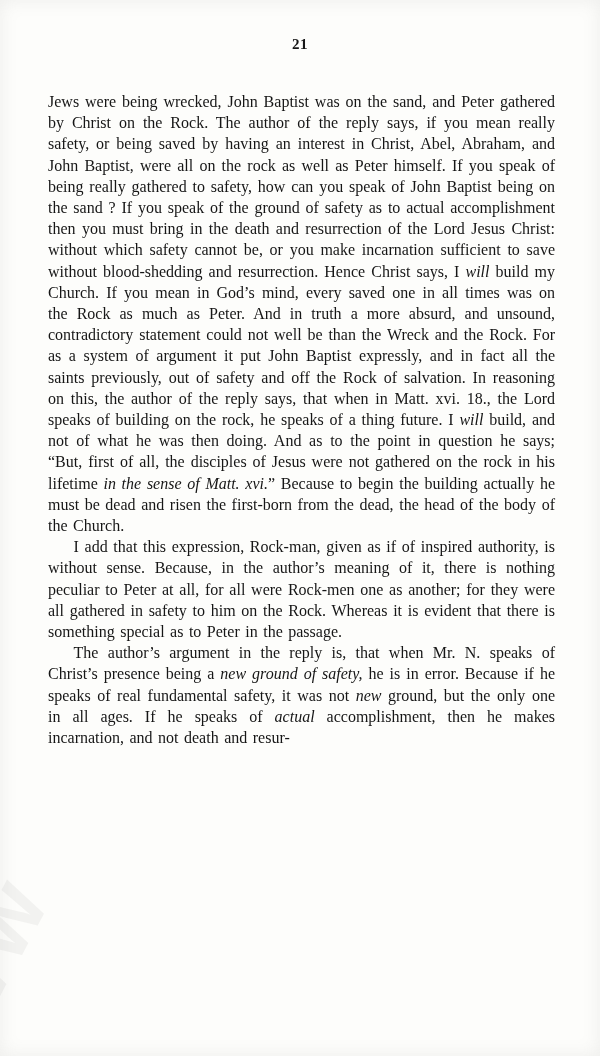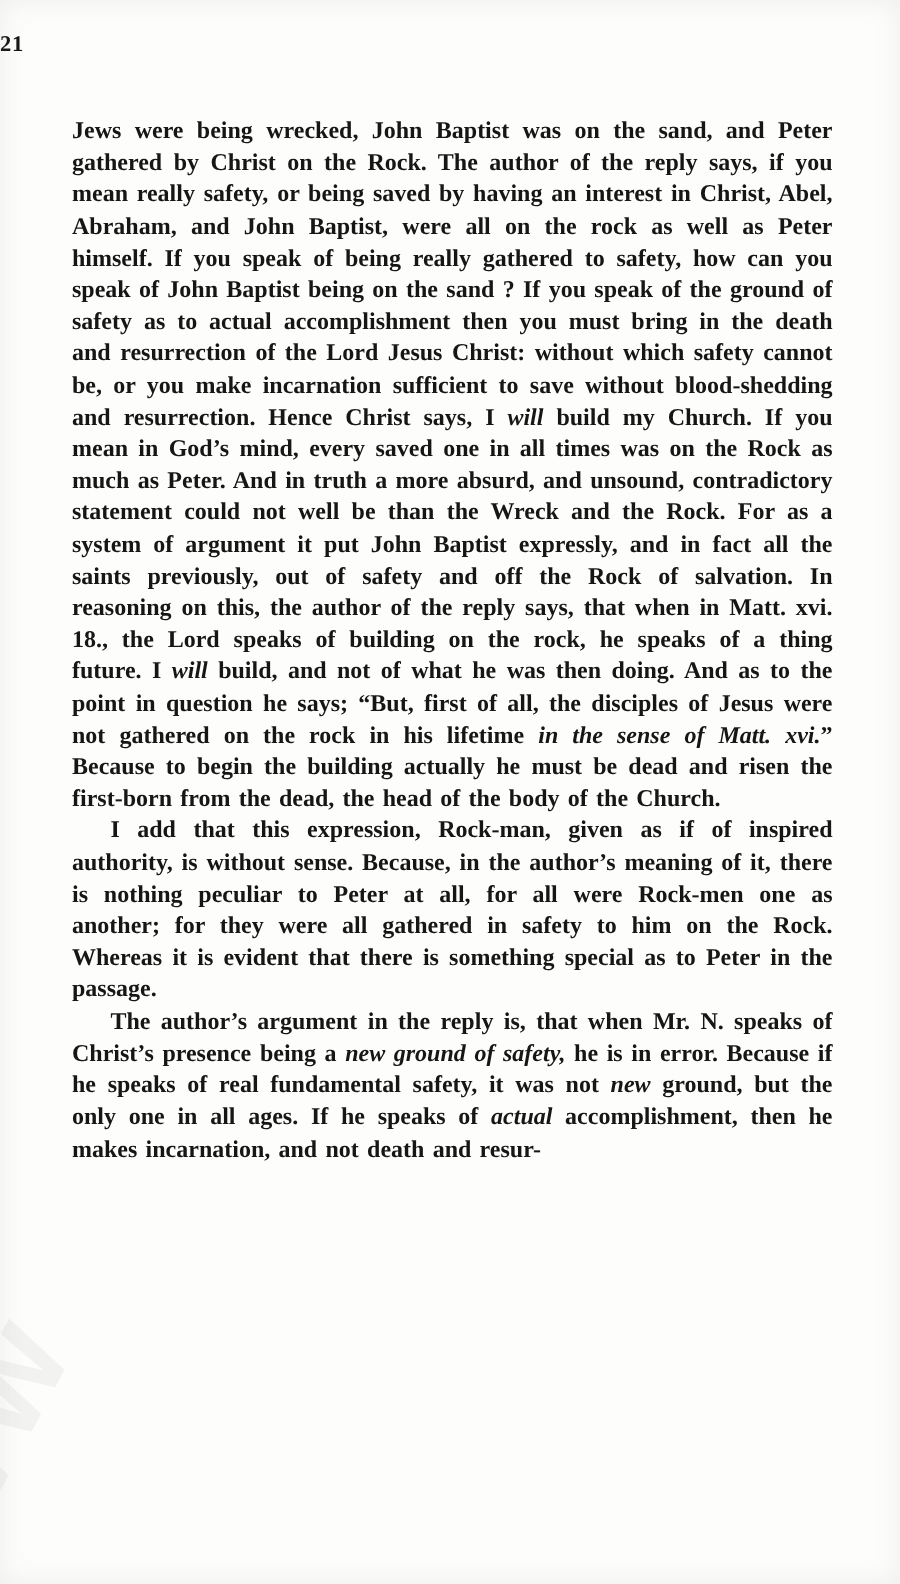--- a/index.html
+++ b/index.html
@@ -31,32 +31,32 @@
     font-family: "Liberation Sans", sans-serif;
     font-weight: bold;
     font-size: 92px;
     letter-spacing: 8px;
     color: rgba(150,150,150,0.10);
     white-space: nowrap;
     user-select: none;
     pointer-events: none;
   }
   .page-number {
-    text-align: left;
+    text-align: center;
     font-size: 15px;
     font-weight: bold;
     padding-top: 22px;
     letter-spacing: 0.5px;
+    margin-top: 14px;
   }
   .page-body {
     margin: 38px 45px 0 48px;
     font-size: 16px;
     line-height: 21.2px;
     text-align: justify;
-    font-weight: bold;
   }
   .para {
     margin: 0;
     word-spacing: 1.5px;
   }
   .para.indent {
     text-indent: 1.6em;
   }
   .it {
     font-style: italic;

